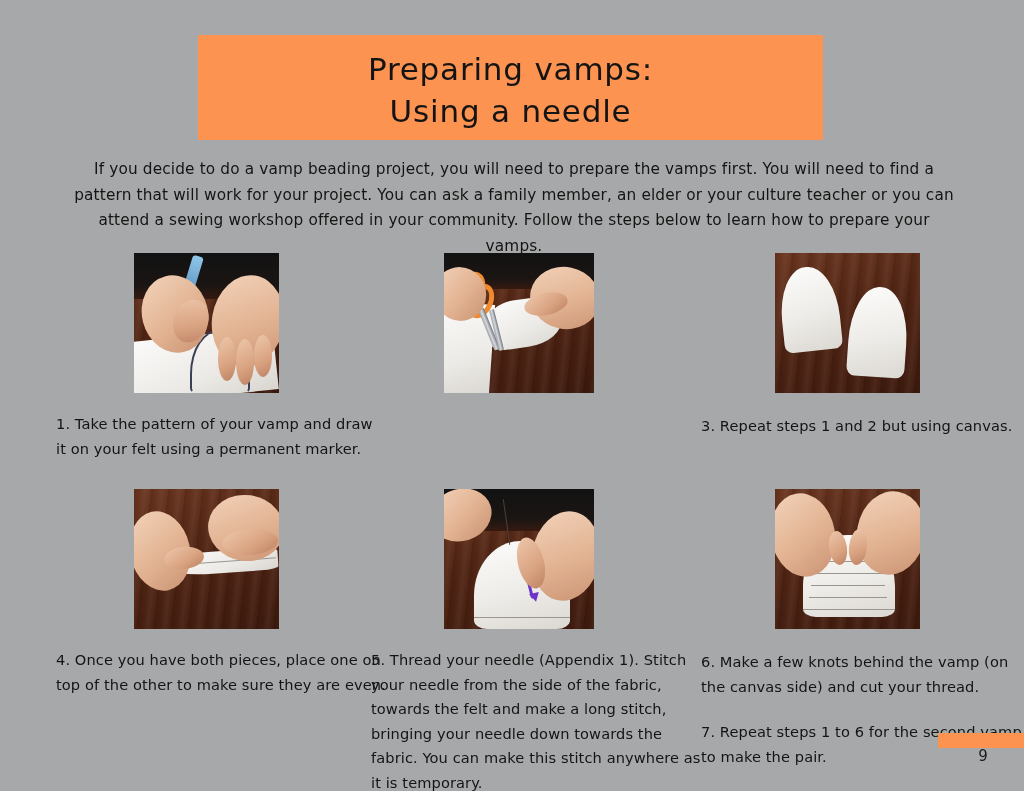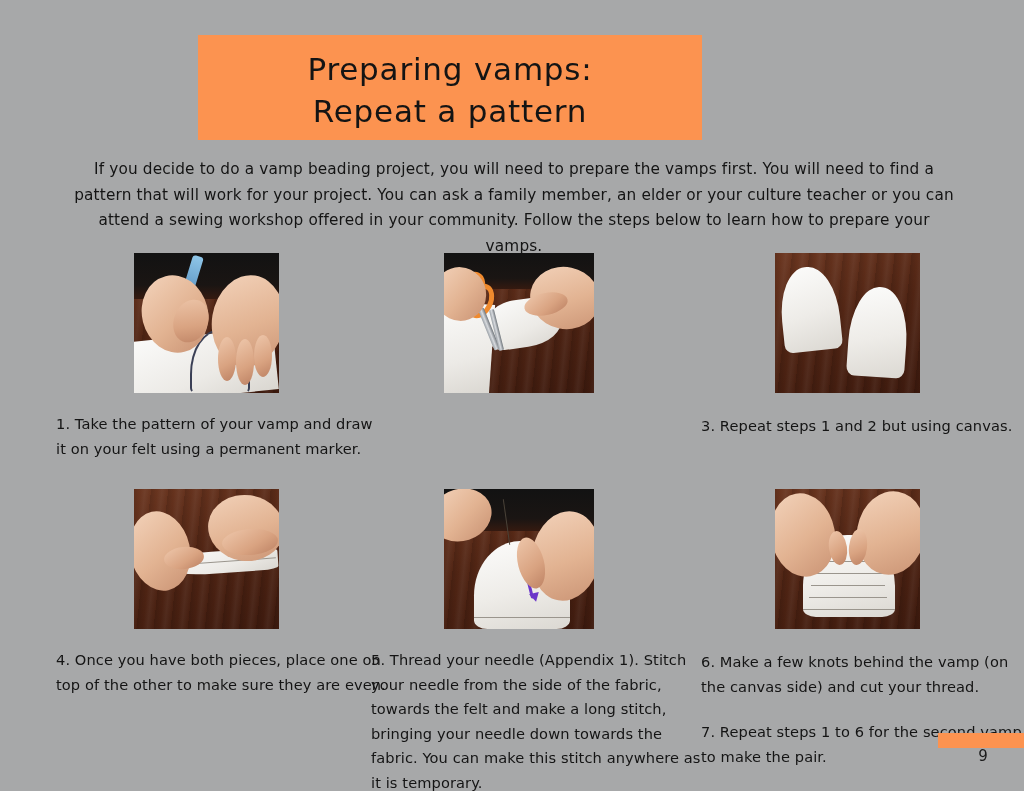--- a/index.html
+++ b/index.html
@@ -13,21 +13,21 @@
     font-family: "DejaVu Sans", sans-serif;
     overflow: hidden;
     position: relative;
   }
 
   
   .title-banner {
     position: absolute;
     left: 198px;
     top: 35px;
-    width: 504px;
+    width: 625px;
     height: 105px;
     background: #fc9350;
     display: flex;
     flex-direction: column;
     align-items: center;
     justify-content: center;
     box-sizing: border-box;
     padding-top: 4px;
   }
   .title-line {
@@ -188,21 +188,21 @@
     text-align: center;
     font-size: 15px;
     color: #1a1a1a;
   }
 </style>
 </head>
 <body>
 
 <div class="title-banner">
   <div class="title-line">Preparing vamps:</div>
-  <div class="title-line">Repeat a pattern</div>
+  <div class="title-line">Using a needle</div>
 </div>
 
 <div class="intro">If you decide to do a vamp beading project, you will need to prepare the vamps first. You will need to find a pattern that will work for your project. You can ask a family member, an elder or your culture teacher or you can attend a sewing workshop offered in your community.  Follow the steps below to learn how to prepare your vamps.</div>
 
 <div class="steps">
 
   <div class="step step-col-1 step-row-1">
     <div class="photo">
       <div class="wood"></div>
       <div class="dark-top"></div>

